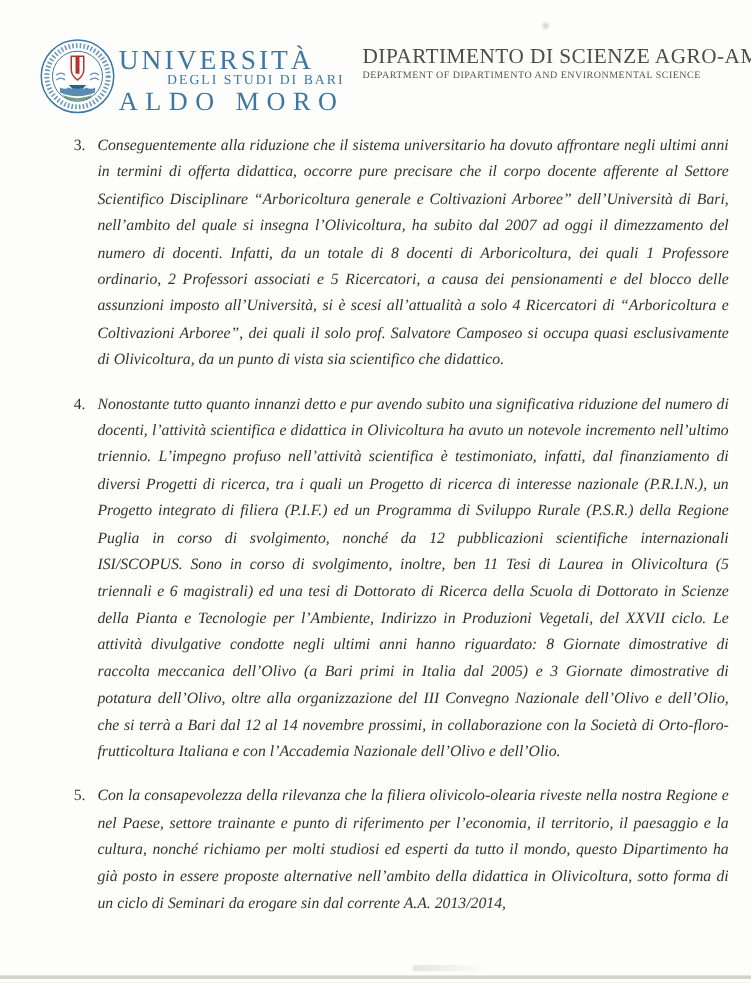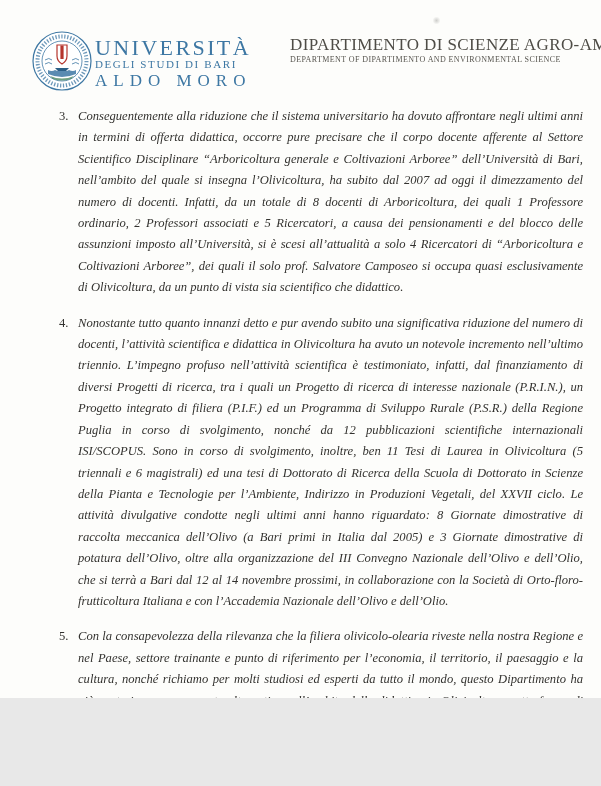--- a/index.html
+++ b/index.html
@@ -3,21 +3,21 @@
 <meta charset="utf-8">
 <style>
   html, body {
     margin: 0;
     padding: 0;
     background: #e8e8e8;
   }
   .page {
     position: relative;
     width: 601px;
-    height: 698px;
+    height: 786px;
     background: #fdfdfb;
     overflow: hidden;
     font-family: "Liberation Serif", "DejaVu Serif", serif;
   }
 
   
   .header { position: absolute; top: 0; left: 0; width: 100%; height: 100px; }
 
   .seal {
     position: absolute;
@@ -28,24 +28,24 @@
   .wordmark {
     position: absolute;
     left: 95px; top: 38px;
     color: #3d77a3;
     white-space: nowrap;
   }
   .wordmark .wm1 {
     font-size: 22px; letter-spacing: 2.4px; line-height: 19px; font-weight: 500;
   }
   .wordmark .wm2 {
-    font-size: 11px; letter-spacing: 1.6px; line-height: 13px; margin-top: 1px; font-weight: 500;
+    font-size: 11px; letter-spacing: 1.6px; line-height: 13px; margin-top: 1px; font-weight: 500; text-align: right;
   }
   .wordmark .wm3 {
-    font-size: 17px; letter-spacing: 6px; line-height: 20px; font-weight: 500;
+    font-size: 21px; letter-spacing: 6px; line-height: 20px; font-weight: 500;
   }
 
   .dept {
     position: absolute;
     left: 290px; top: 39px;
     color: #4e4c46;
     white-space: nowrap;
   }
   .dept .d1, .dept .d2 {
     font-size: 17px; letter-spacing: 0.4px; line-height: 12.5px;

